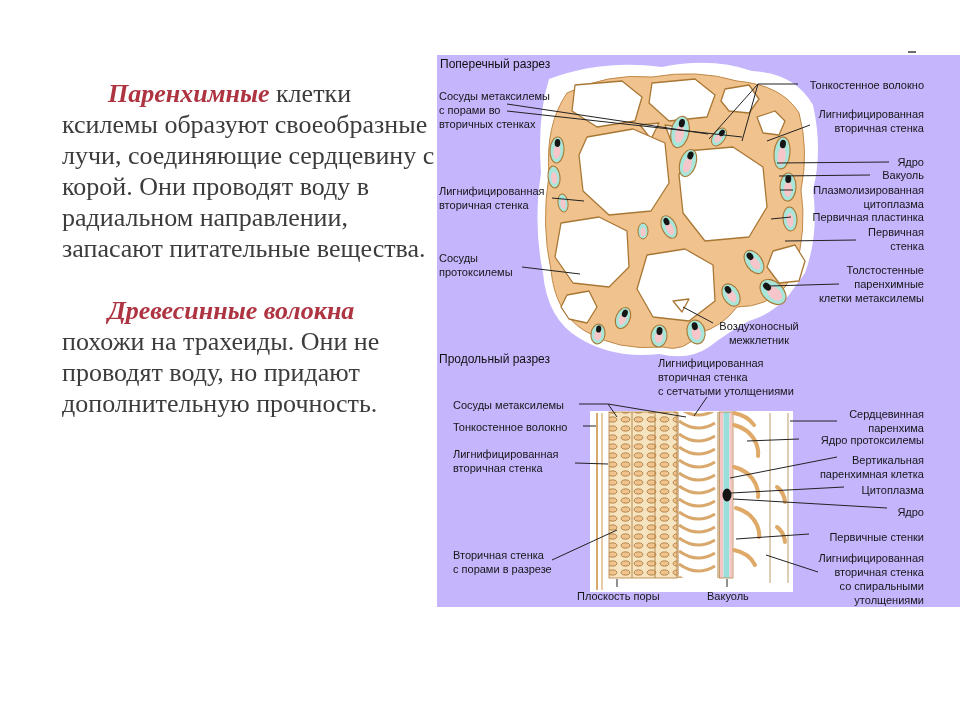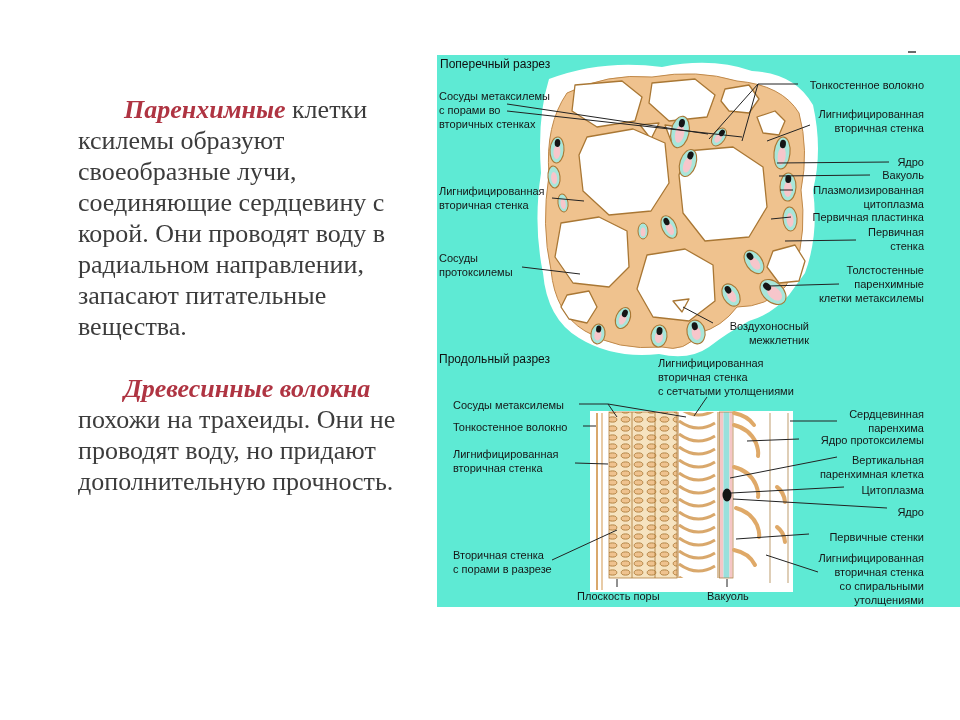--- a/index.html
+++ b/index.html
@@ -1,27 +1,27 @@
 <!DOCTYPE html>
 <html><head>
 <meta charset="utf-8">
 <style>
   html,body{margin:0;padding:0}
   body{width:960px;height:720px;background:#ffffff;position:relative;overflow:hidden;
        font-family:"Liberation Sans",sans-serif}
   .slide-text{position:absolute;left:62px;top:78px;width:380px;
               font-family:"Liberation Serif",serif;font-size:26px;line-height:31px;color:#3c3c3c}
-  .slide-text p{margin:16px;text-indent:46px}
+  .slide-text p{margin:0;text-indent:46px}
   .slide-text p.gap{margin-top:31px}
   .lead{color:#af3442;font-weight:bold;font-style:italic}
-  .panel{position:absolute;left:437px;top:55px;width:523px;height:552px;background:#5eead4}
+  .panel{position:absolute;left:437px;top:55px;width:523px;height:552px;background:#c4b5fd}
   .panel svg{position:absolute;left:0;top:0}
   .lbl{position:absolute;font-size:11px;line-height:14px;color:#161616;white-space:pre-line}
   .lbl.r{right:36px;text-align:right}
-  .lbl.c{text-align:right}
+  .lbl.c{text-align:center}
   .sec-title{position:absolute;font-size:12px;color:#101010;white-space:nowrap}
   .tick{position:absolute;left:908px;top:51px;width:8px;height:2px;background:#6b6b6b}
 </style>
 </head>
 <body>
 
 <div class="slide-text">
   <p><span class="lead">Паренхимные</span><span> клетки ксилемы образуют своеобразные лучи, соединяющие сердцевину с корой. Они проводят воду в радиальном направлении, запасают питательные вещества.</span></p>
   <p class="gap"><span class="lead">Древесинные волокна</span><span> похожи на трахеиды. Они не проводят воду, но придают дополнительную прочность.</span></p>
 </div>

